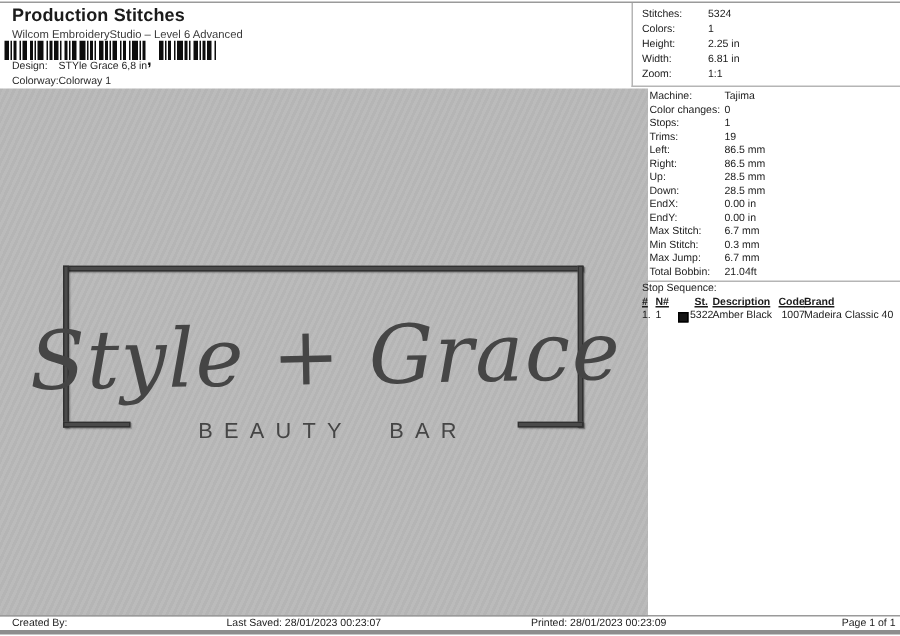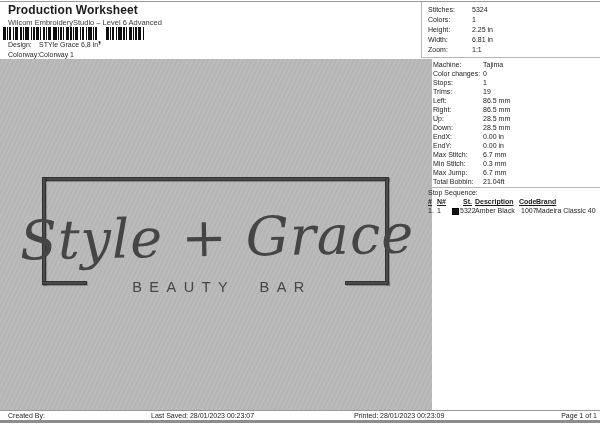--- a/index.html
+++ b/index.html
@@ -45,21 +45,21 @@
   .f-created{left:8px;}
   .f-saved{left:151px;}
   .f-printed{left:354px;}
   .f-page{left:460px;width:137px;text-align:right;}
 </style>
 </head>
 <body>
 
 <div class="abs page-topline"></div>
 
-<div class="abs title">Production Worksheet</div>
+<div class="abs title">Production Stitches</div>
 <div class="abs subtitle">Wilcom EmbroideryStudio – Level 6 Advanced</div>
 
 <div class="abs barcode">
   <svg width="145" height="18" viewBox="0 0 145 18">
     <path d="M1 6.5 H96" stroke="#0d0d0d" stroke-width="13" stroke-dasharray="3 1 1 1 2 2 1 1 3 2 2 1 1 1 4 2 1 1 2 1 3 1 1 2 2 1 1 1 3 2 4 1 1 1 2 1 1 2 3 1 2 1 1 1 3 2 1 1 2 2 1 1 4 1 1 1 2 2 3 1 1 1 2 1"></path>
     <path d="M104 6.5 H143" stroke="#0d0d0d" stroke-width="13" stroke-dasharray="3 1 1 1 2 2 1 1 4 1 2 1 1 2 3 1 1 1 2 1 3 2 1 1 2 1"></path>
     <text x="96" y="16" font-size="11" font-weight="bold" fill="#0d0d0d">,</text>
   </svg>
 </div>
 

